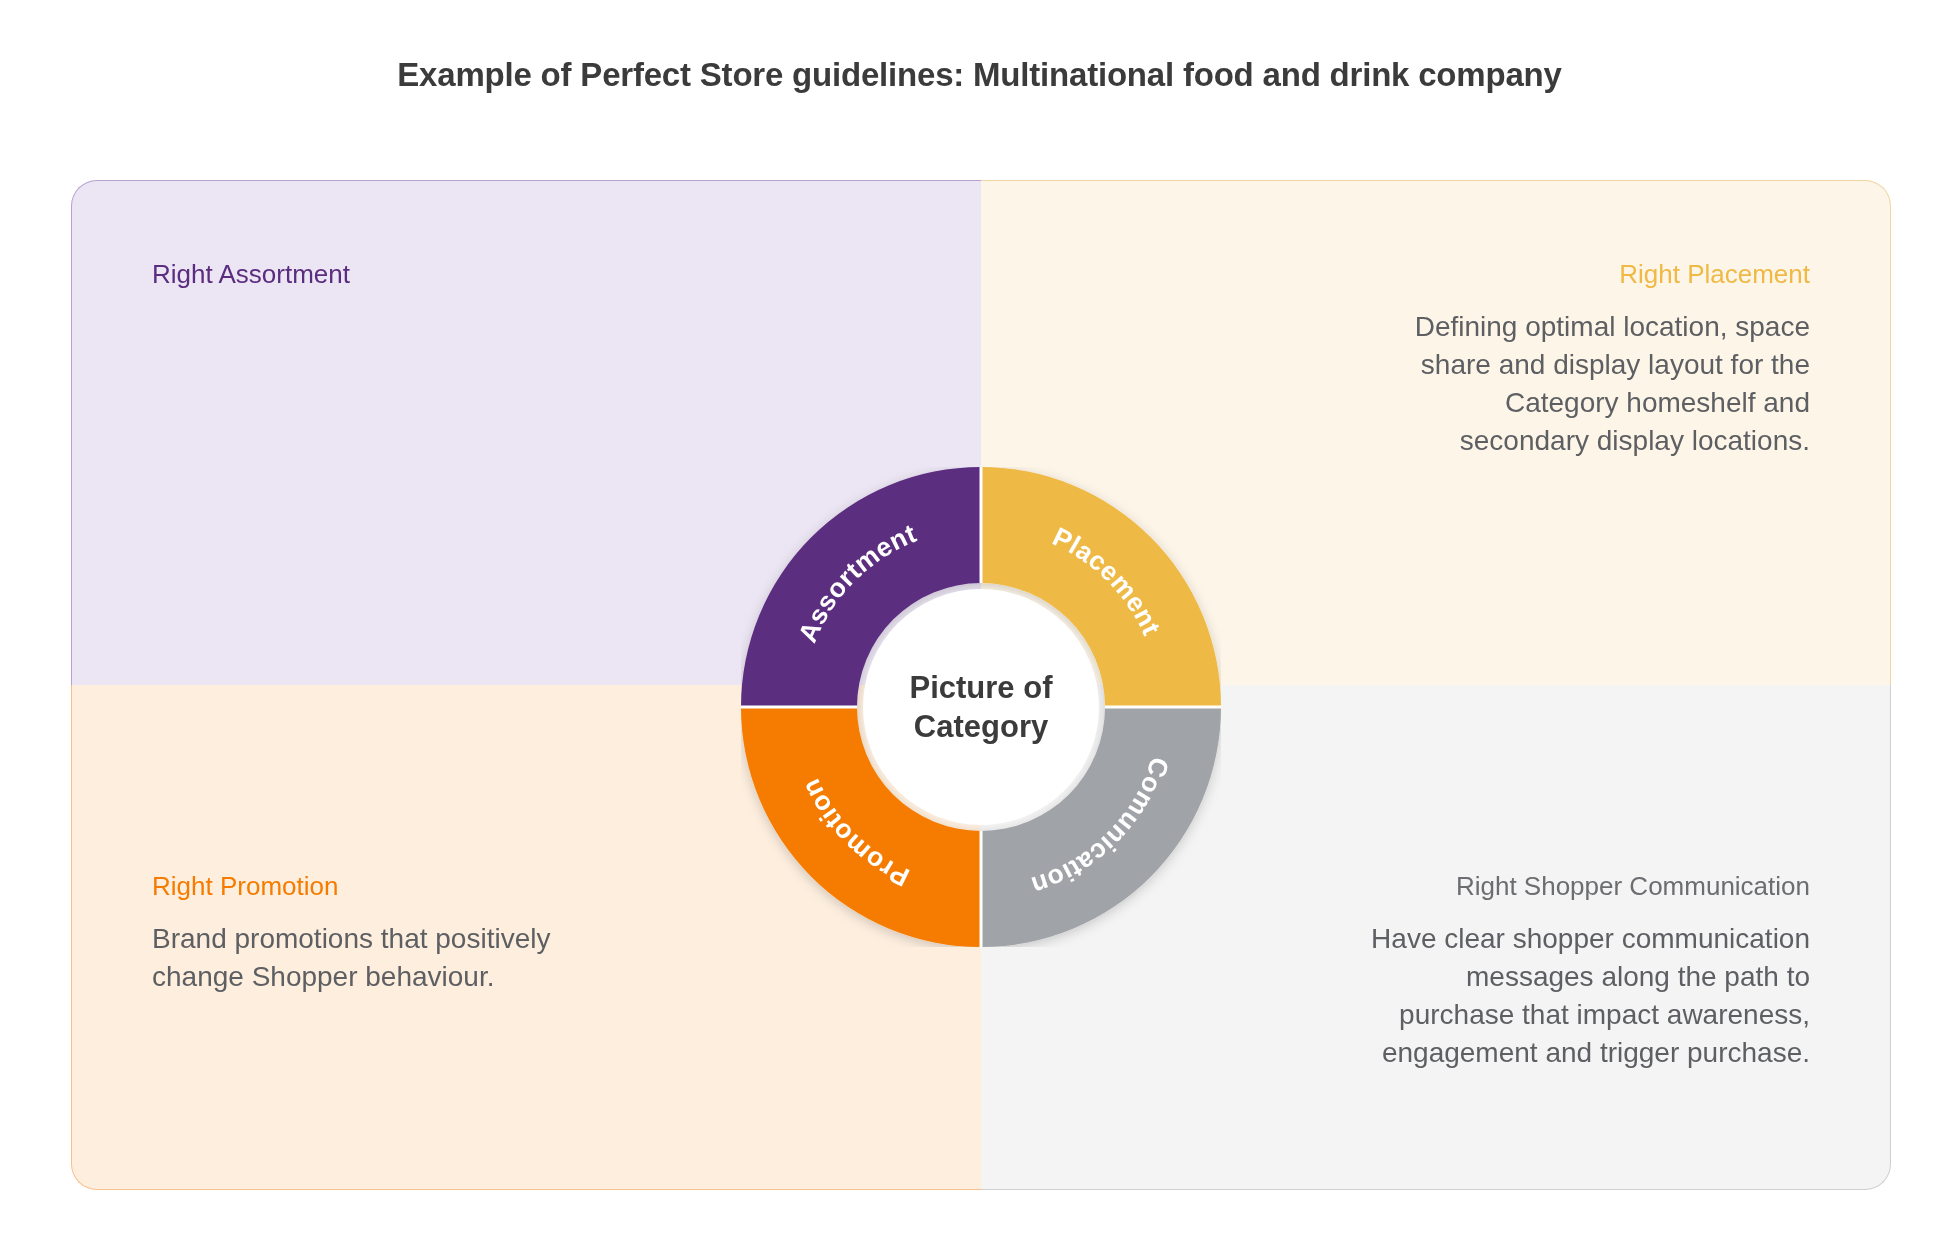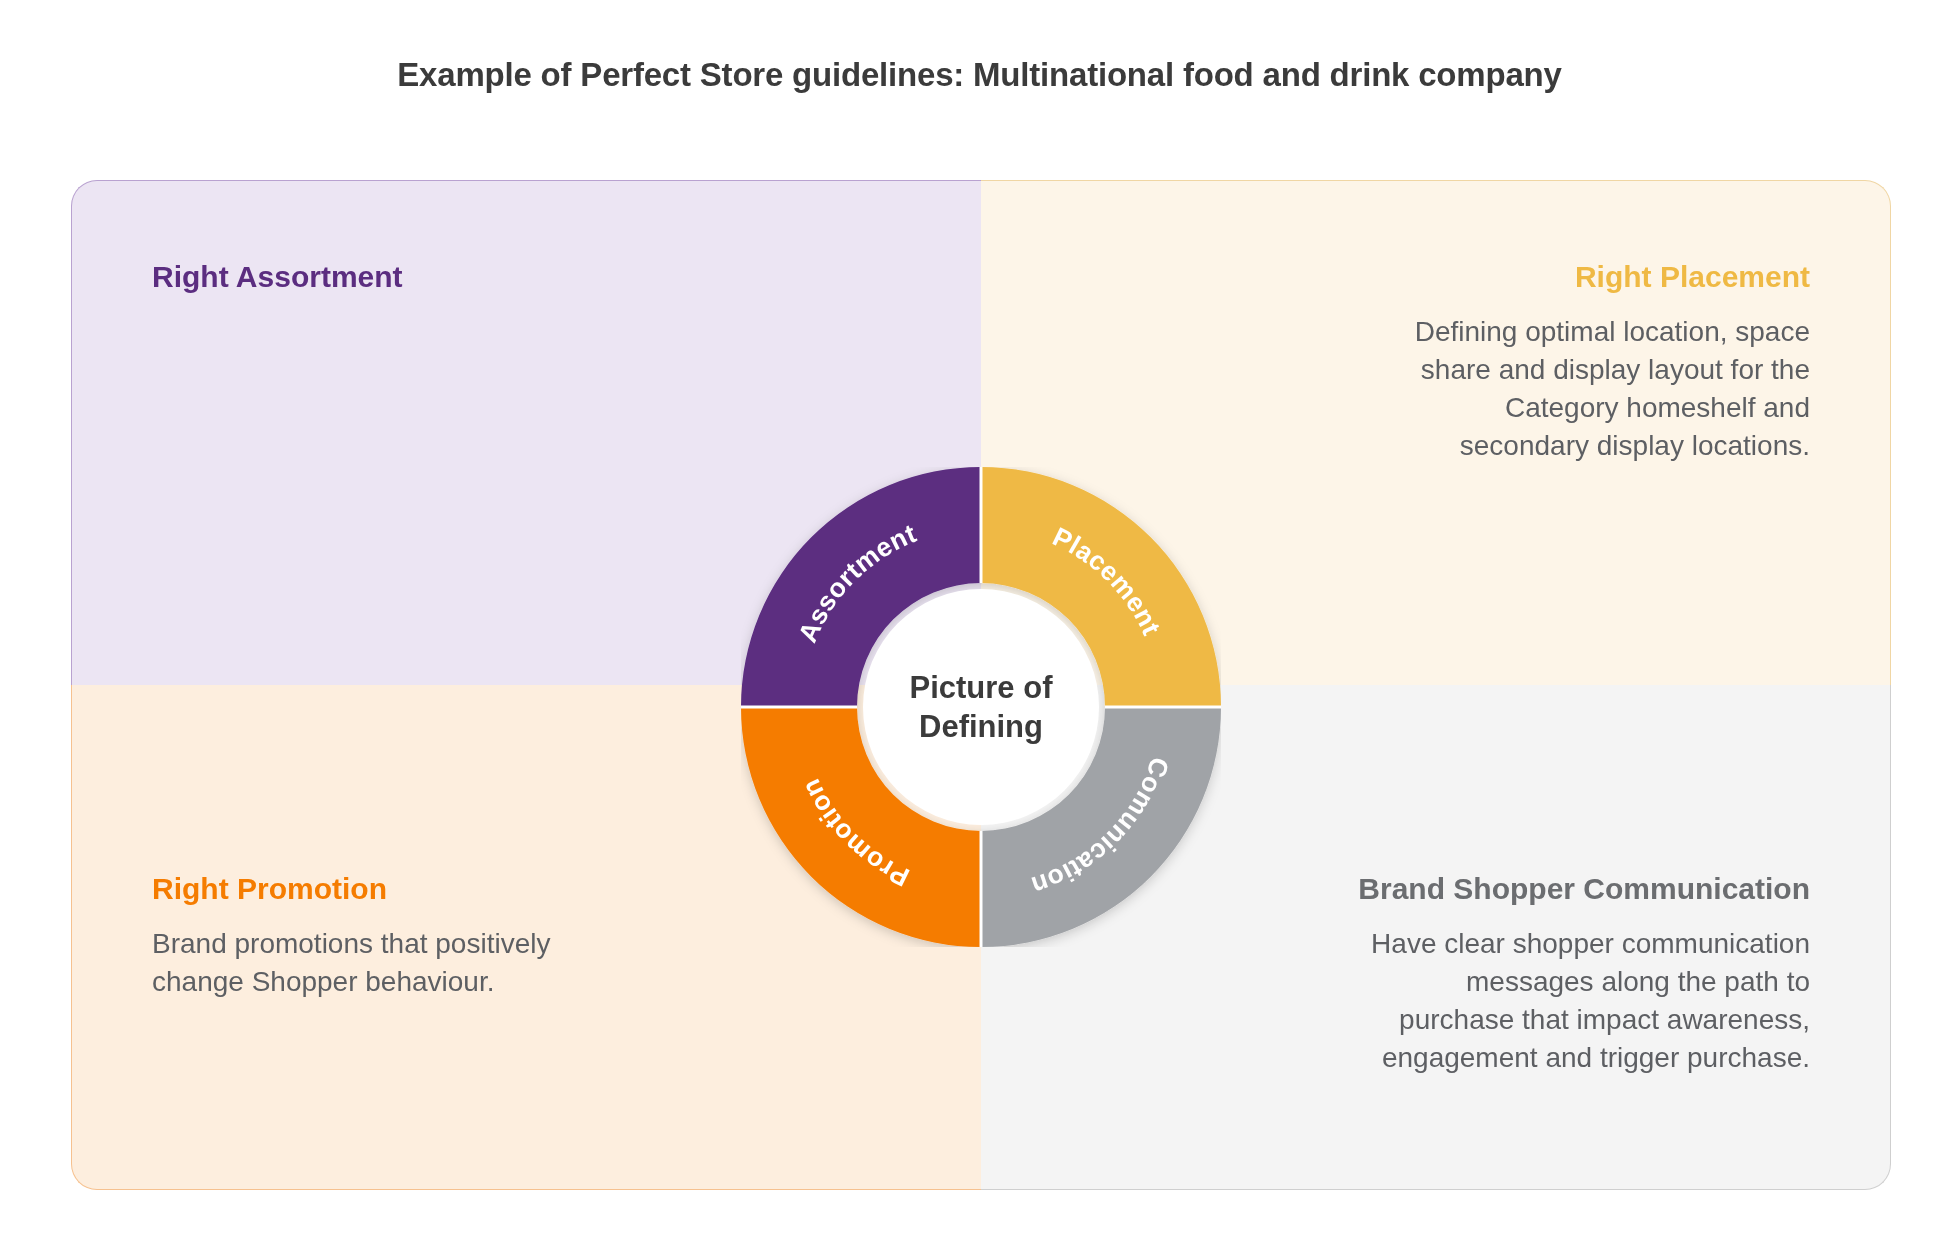--- a/index.html
+++ b/index.html
@@ -73,22 +73,22 @@
     left: 910px; top: 505px;
     background: #F4F4F4;
     border: 1.6px solid #CFCFCF;
     border-left: none;
     border-top: none;
     border-bottom-right-radius: 26px;
     text-align: right;
   }
 
   .quad-heading {
-    font-size: 30px;
-    font-weight: bold;
+    font-size: 26px;
+    font-weight: normal;
     margin: 0 0 18px 0;
     line-height: 1.2;
   }
   .quad-body {
     font-size: 28px;
     line-height: 1.36;
     color: #5d5f63;
     margin: 0;
     white-space: pre-line;
   }
@@ -165,21 +165,21 @@
 
   <div class="quad quad-tr">
     <div class="quad-heading h-placement">Right Placement</div>
     <div class="quad-body">Defining optimal location, space
 share and display layout for the
 Category homeshelf and
 secondary display locations.</div>
   </div>
 
   <div class="quad quad-br">
-    <div class="quad-heading h-communication" style="margin-top:108px;">Brand Shopper Communication</div>
+    <div class="quad-heading h-communication" style="margin-top:108px;">Right Shopper Communication</div>
     <div class="quad-body">Have clear shopper communication
 messages along the path to
 purchase that impact awareness,
 engagement and trigger purchase.</div>
   </div>
 
   <div class="seam-v"></div>
 </div>
 
 <div class="donut-wrap">
@@ -228,15 +228,15 @@
     <text class="arc-label">
       <textPath href="#path-promotion" startOffset="50%" text-anchor="middle">Promotion</textPath>
     </text>
     <text class="arc-label">
       <textPath href="#path-communication" startOffset="50%" text-anchor="middle">Comunication</textPath>
     </text>
   </svg>
 
   <div class="center-text">
     <div class="center-line">Picture of</div>
-    <div class="center-line">Defining</div>
+    <div class="center-line">Category</div>
   </div>
 </div>
 
 </body></html>

